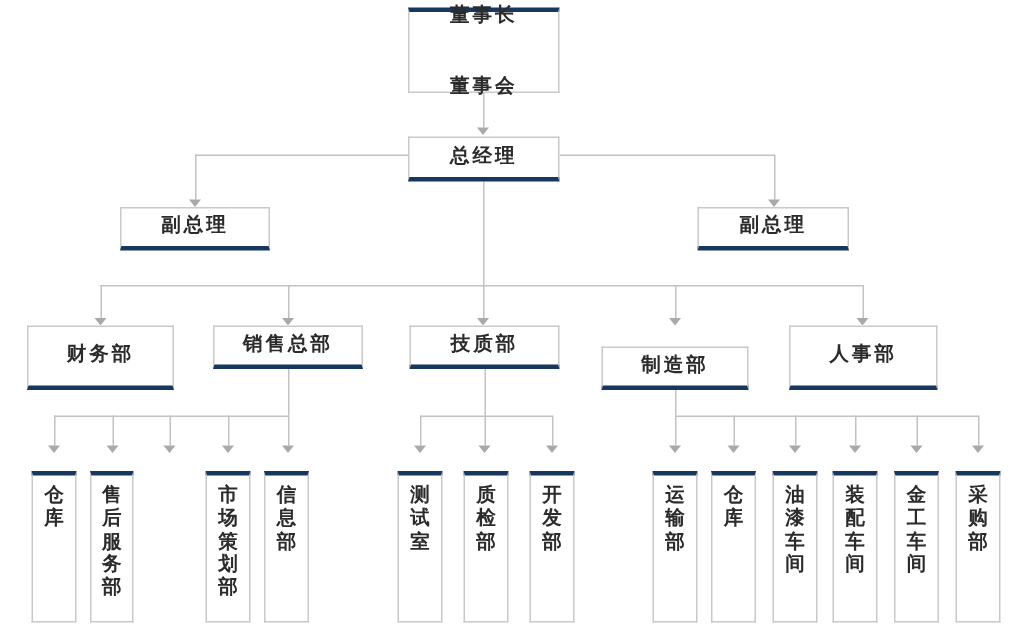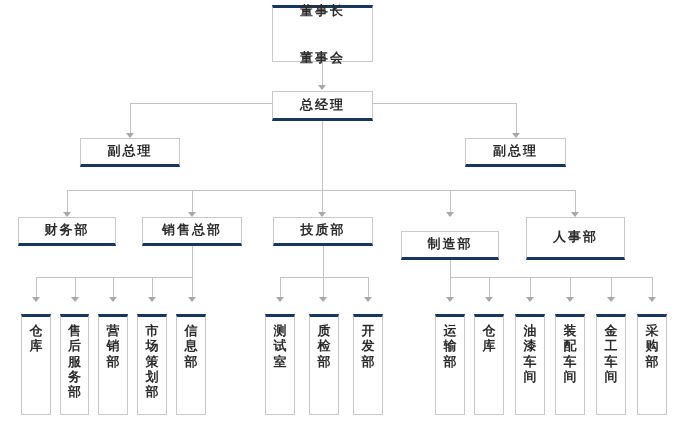--- a/index.html
+++ b/index.html
@@ -21,21 +21,21 @@
     font-weight: bold;
     display: flex;
     flex-direction: column;
     align-items: center;
     justify-content: center;
     letter-spacing: 2px;
     line-height: 1.4;
     text-align: center;
   }
   .accent-top    { border-top: 3px solid #17375e; gap: 28px; }
-  .accent-bottom { border-bottom: 3px solid #17375e; }
+  .accent-bottom { border-bottom: 3px solid #17375e; font-family: Liberation Mono, monospace; }
   .vbox {
     justify-content: flex-start;
     padding-top: 6px;
     letter-spacing: 0;
     margin-top: 12px;
   }
   .vtext {
     display: block;
     width: 1em;
     word-break: break-all;
@@ -123,44 +123,41 @@
     <div>总经理</div>
   </div>
 
   <div class="box accent-bottom" style="left:80px;top:138px;width:100px;height:29px">
     <div>副总理</div>
   </div>
   <div class="box accent-bottom" style="left:465px;top:138px;width:101px;height:29px">
     <div>副总理</div>
   </div>
 
-  <div class="box accent-bottom" style="left:18px;top:217px;width:98px;height:29px">
+  <div class="box accent-bottom" style="left:18px;top:217px;width:98px;height:43px">
     <div>财务部</div>
   </div>
   <div class="box accent-bottom" style="left:142px;top:217px;width:100px;height:29px">
     <div>销售总部</div>
   </div>
   <div class="box accent-bottom" style="left:273px;top:217px;width:100px;height:29px">
     <div>技质部</div>
   </div>
   <div class="box accent-bottom" style="left:401px;top:231px;width:98px;height:29px">
     <div>制造部</div>
   </div>
   <div class="box accent-bottom" style="left:526px;top:217px;width:99px;height:43px">
     <div>人事部</div>
   </div>
 
   <div class="box vbox accent-top" style="left:21px;top:302px;width:30px;height:101px">
     <span class="vtext">仓库</span>
   </div>
   <div class="box vbox accent-top" style="left:60px;top:302px;width:29px;height:101px">
     <span class="vtext">售后服务部</span>
-  </div>
-  <div class="box vbox accent-top" style="left:98px;top:302px;width:30px;height:101px">
-    <span class="vtext">营销部</span>
   </div>
   <div class="box vbox accent-top" style="left:137px;top:302px;width:30px;height:101px">
     <span class="vtext">市场策划部</span>
   </div>
   <div class="box vbox accent-top" style="left:176px;top:302px;width:30px;height:101px">
     <span class="vtext">信息部</span>
   </div>
 
   <div class="box vbox accent-top" style="left:265px;top:302px;width:30px;height:101px">
     <span class="vtext">测试室</span>

